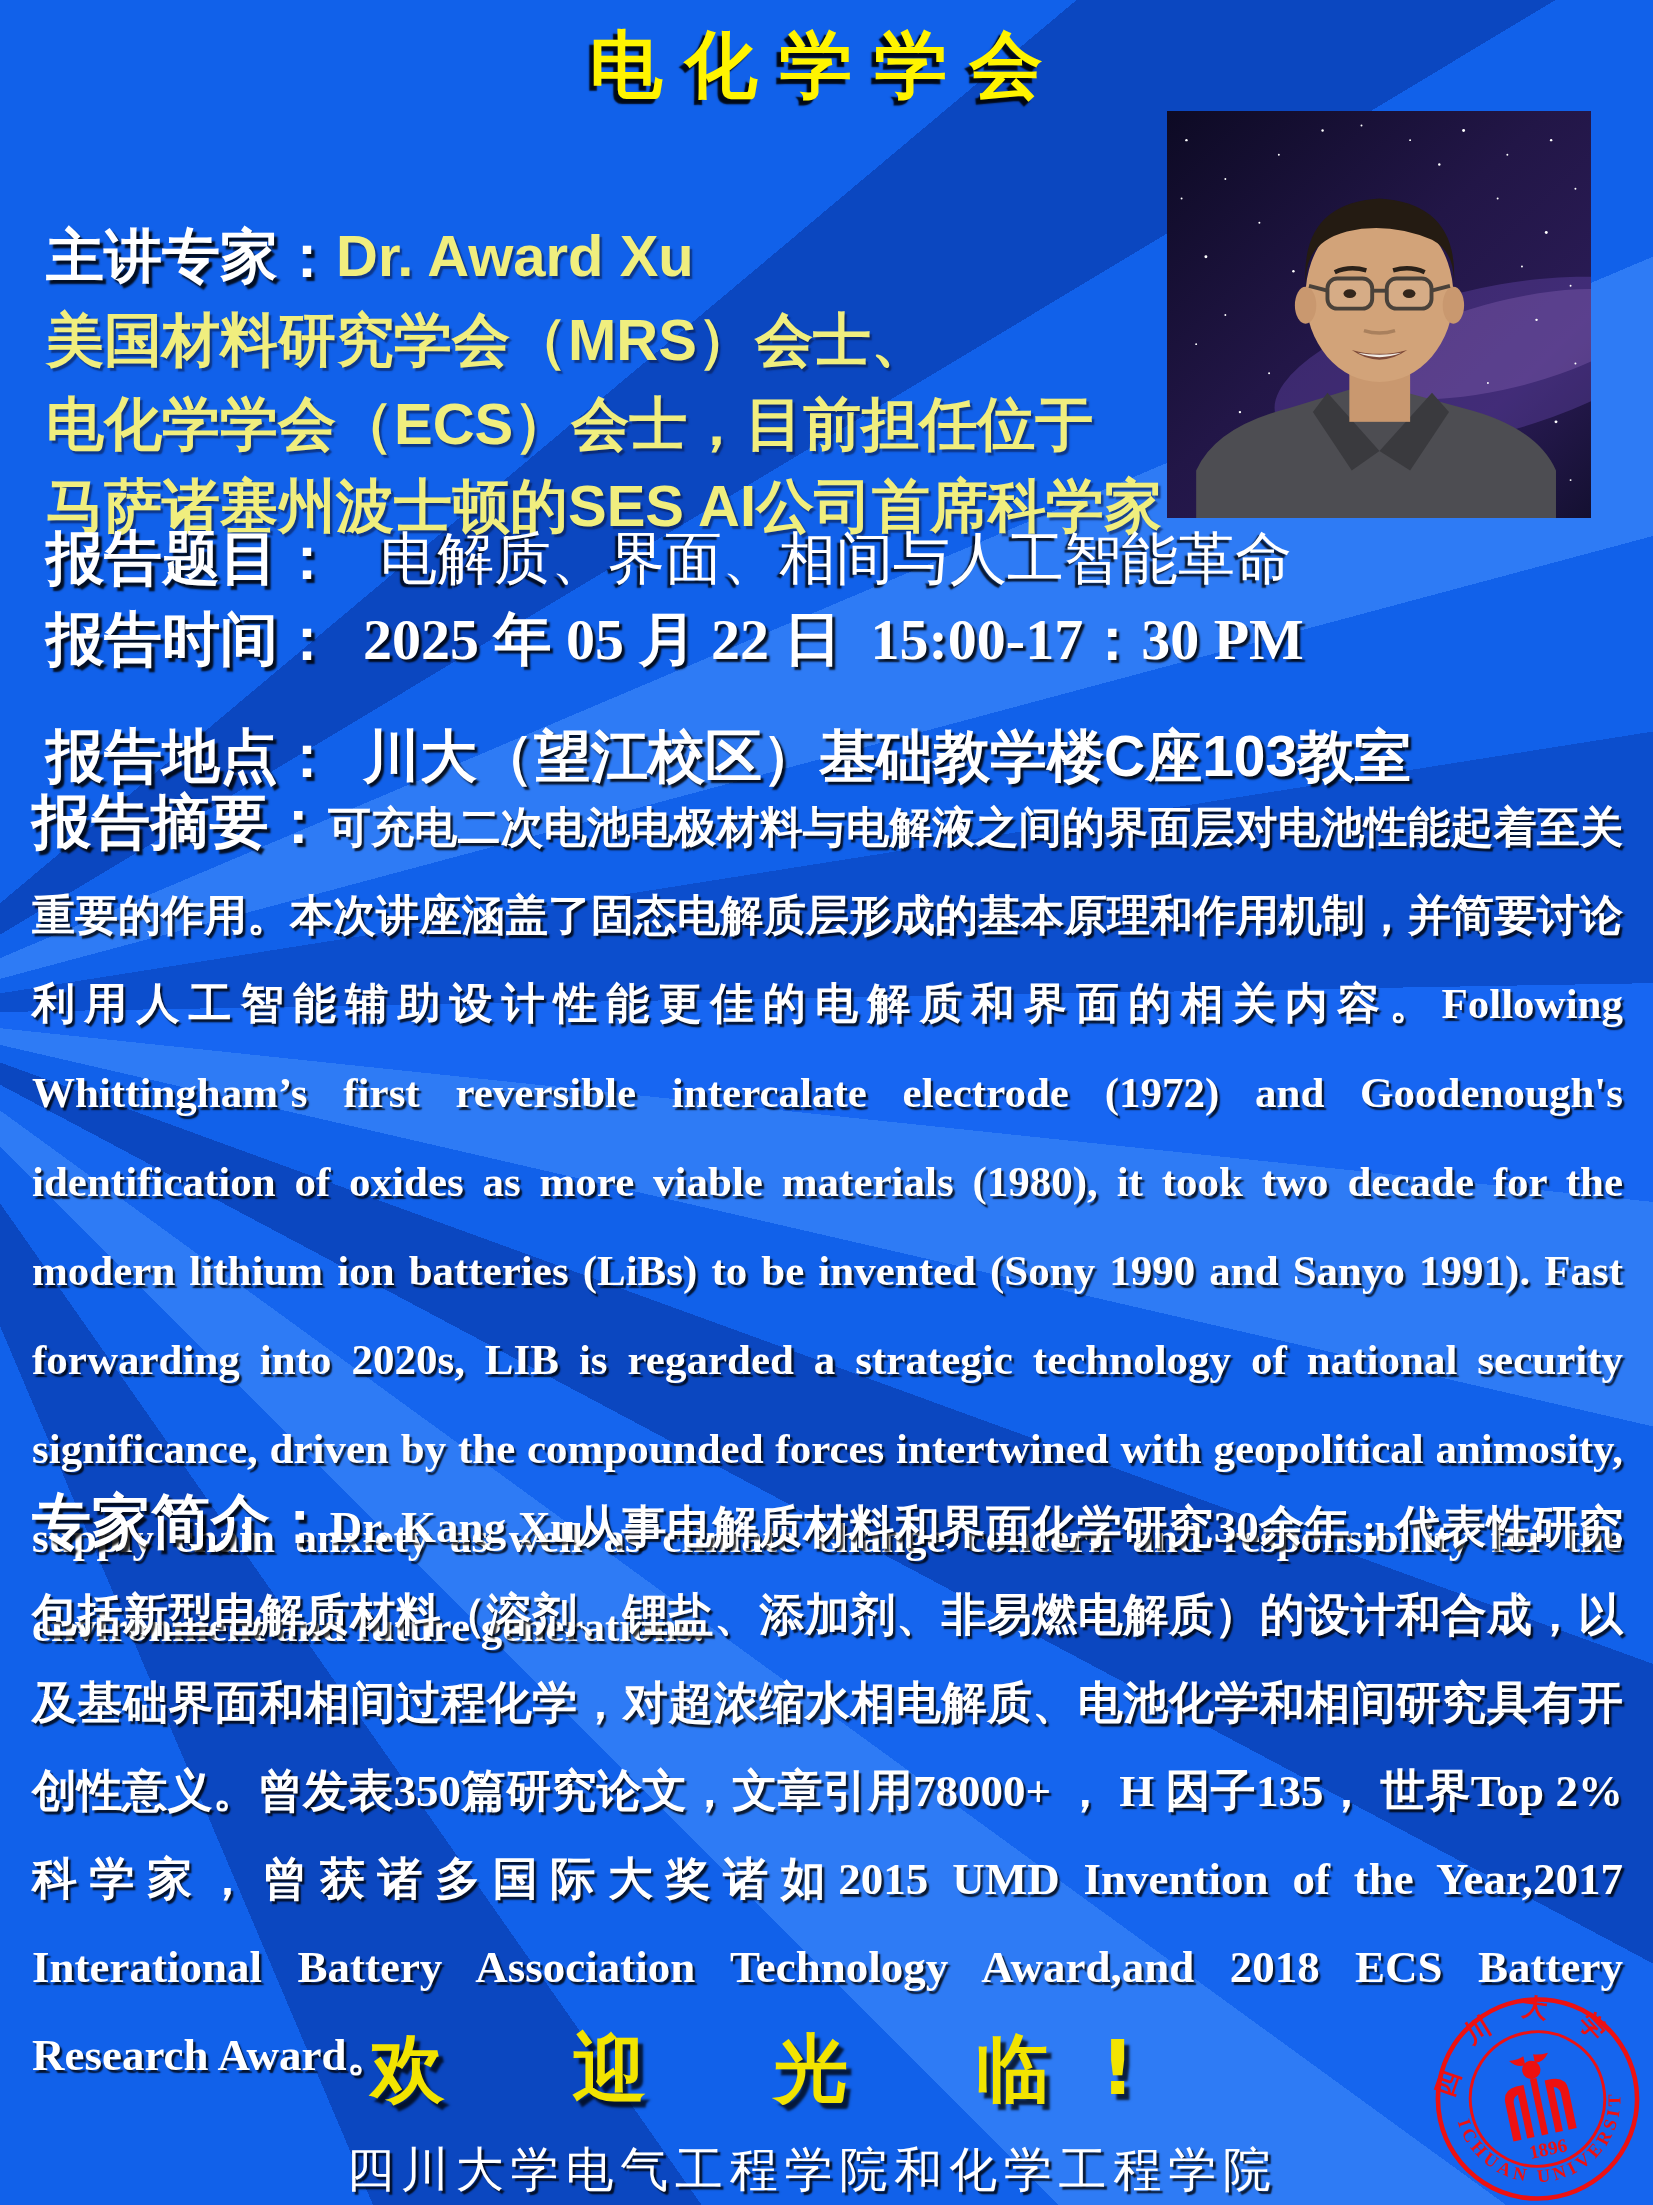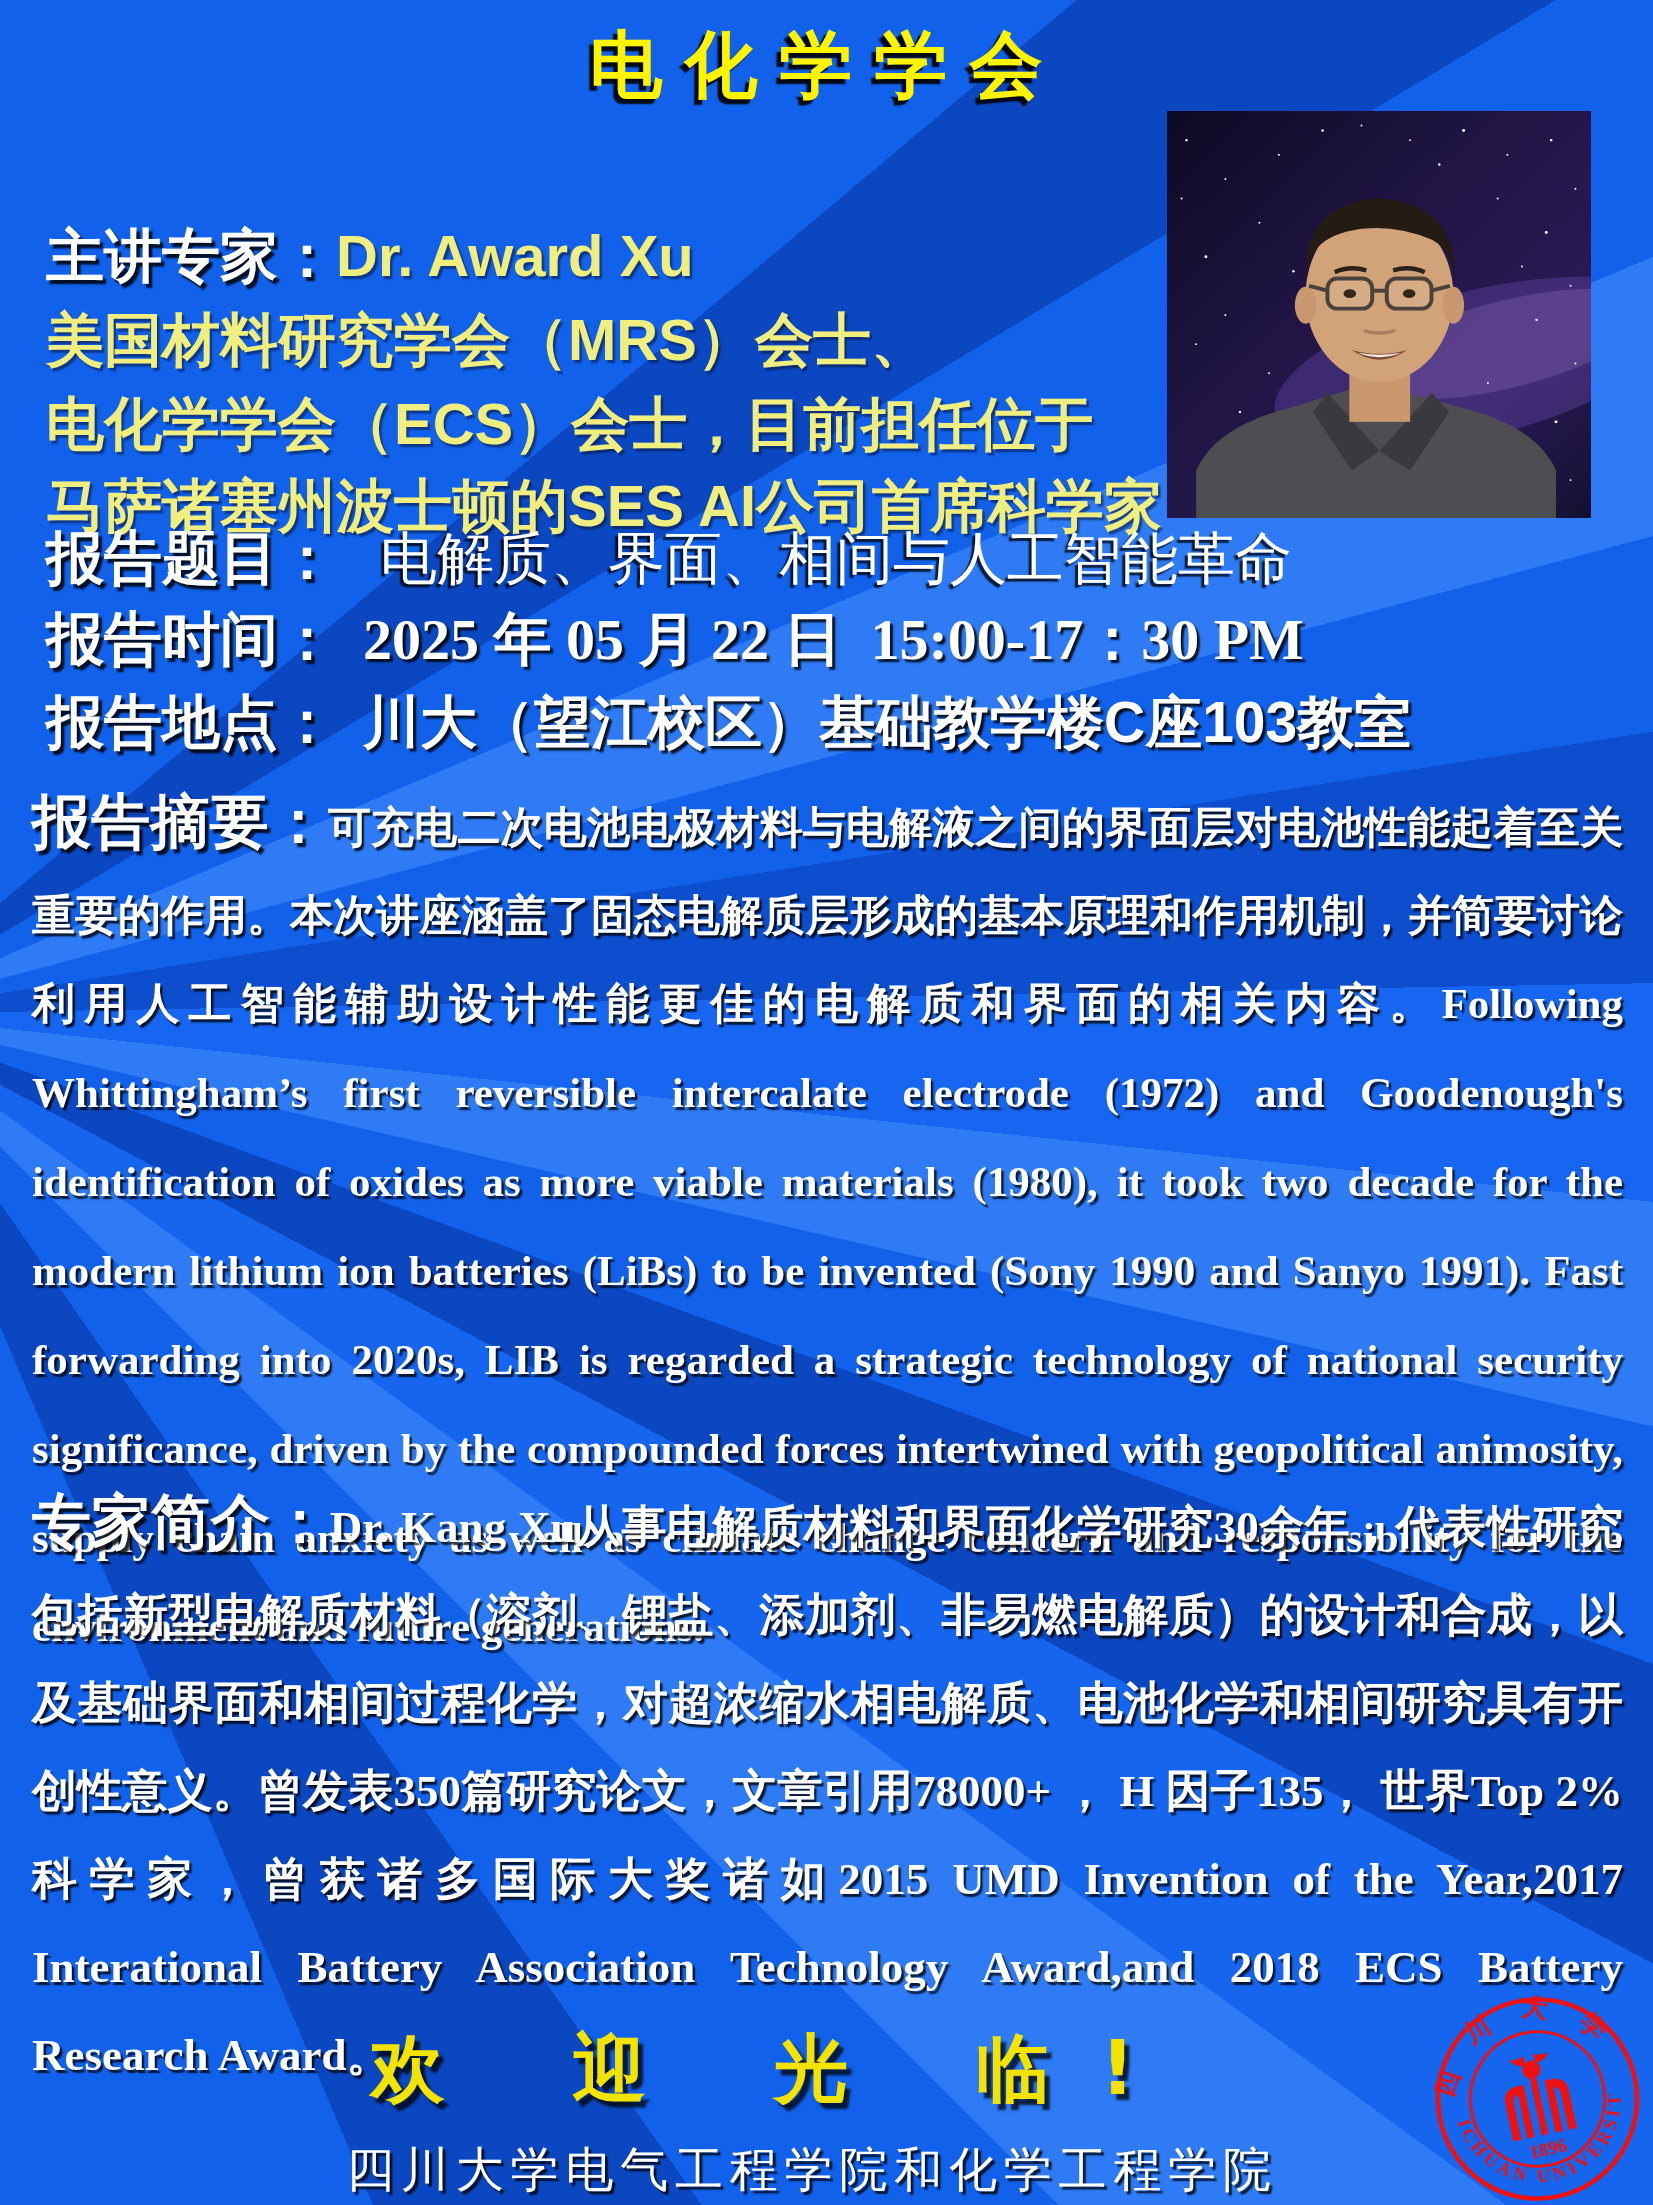--- a/index.html
+++ b/index.html
@@ -191,21 +191,21 @@
   <div class="abs line" style="top:471px;">
     <span class="val-yellow">马萨诸塞州波士顿的SES AI公司首席科学家</span>
   </div>
 
   <div class="abs line" style="top:523px;">
     <span class="lbl-white">报告题目：</span><span class="val-white-serif" style="font-size:57px;">电解质、界面、相间与人工智能革命</span>
   </div>
   <div class="abs line" style="top:604px;">
     <span class="lbl-white">报告时间：</span><span class="val-white-serif-bold">2025 年 05 月 22 日  15:00-17：30 PM</span>
   </div>
-  <div class="abs line" style="top:687px;">
+  <div class="abs line" style="top:721px;">
     <span class="lbl-white">报告地点：</span><span class="val-white-sans" style="font-size:57px;">川大（望江校区）基础教学楼C座103教室</span>
   </div>
 
   <div class="abs para abstract">
     <span class="plabel">报告摘要：</span><span class="zh">可充电二次电池电极材料与电解液之间的界面层对电池性能起着至关重要的作用。本次讲座涵盖了固态电解质层形成的基本原理和作用机制，并简要讨论利用人工智能辅助设计性能更佳的电解质和界面的相关内容。</span><span class="en">Following Whittingham’s first reversible intercalate electrode (1972) and Goodenough's identification of oxides as more viable materials (1980), it took two decade for the modern lithium ion batteries (LiBs) to be invented (Sony 1990 and Sanyo 1991). Fast forwarding into 2020s, LIB is regarded a strategic technology of national security significance, driven by the compounded forces intertwined with geopolitical animosity, supply chain anxiety as well as climate change concern and responsibility for the environment and future generations.</span>
   </div>
 
   <div class="abs para bio">
     <span class="plabel">专家简介：</span><span class="bt">Dr. Kang Xu从事电解质材料和界面化学研究30余年，代表性研究包括新型电解质材料（溶剂、锂盐、添加剂、非易燃电解质）的设计和合成，以及基础界面和相间过程化学，对超浓缩水相电解质、电池化学和相间研究具有开创性意义。曾发表350篇研究论文，文章引用78000+ ， H 因子135， 世界Top 2% 科学家，曾获诸多国际大奖诸如2015 UMD Invention of the Year,2017 Interational Battery Association Technology Award,and 2018 ECS Battery Research Award。</span>
   </div>

